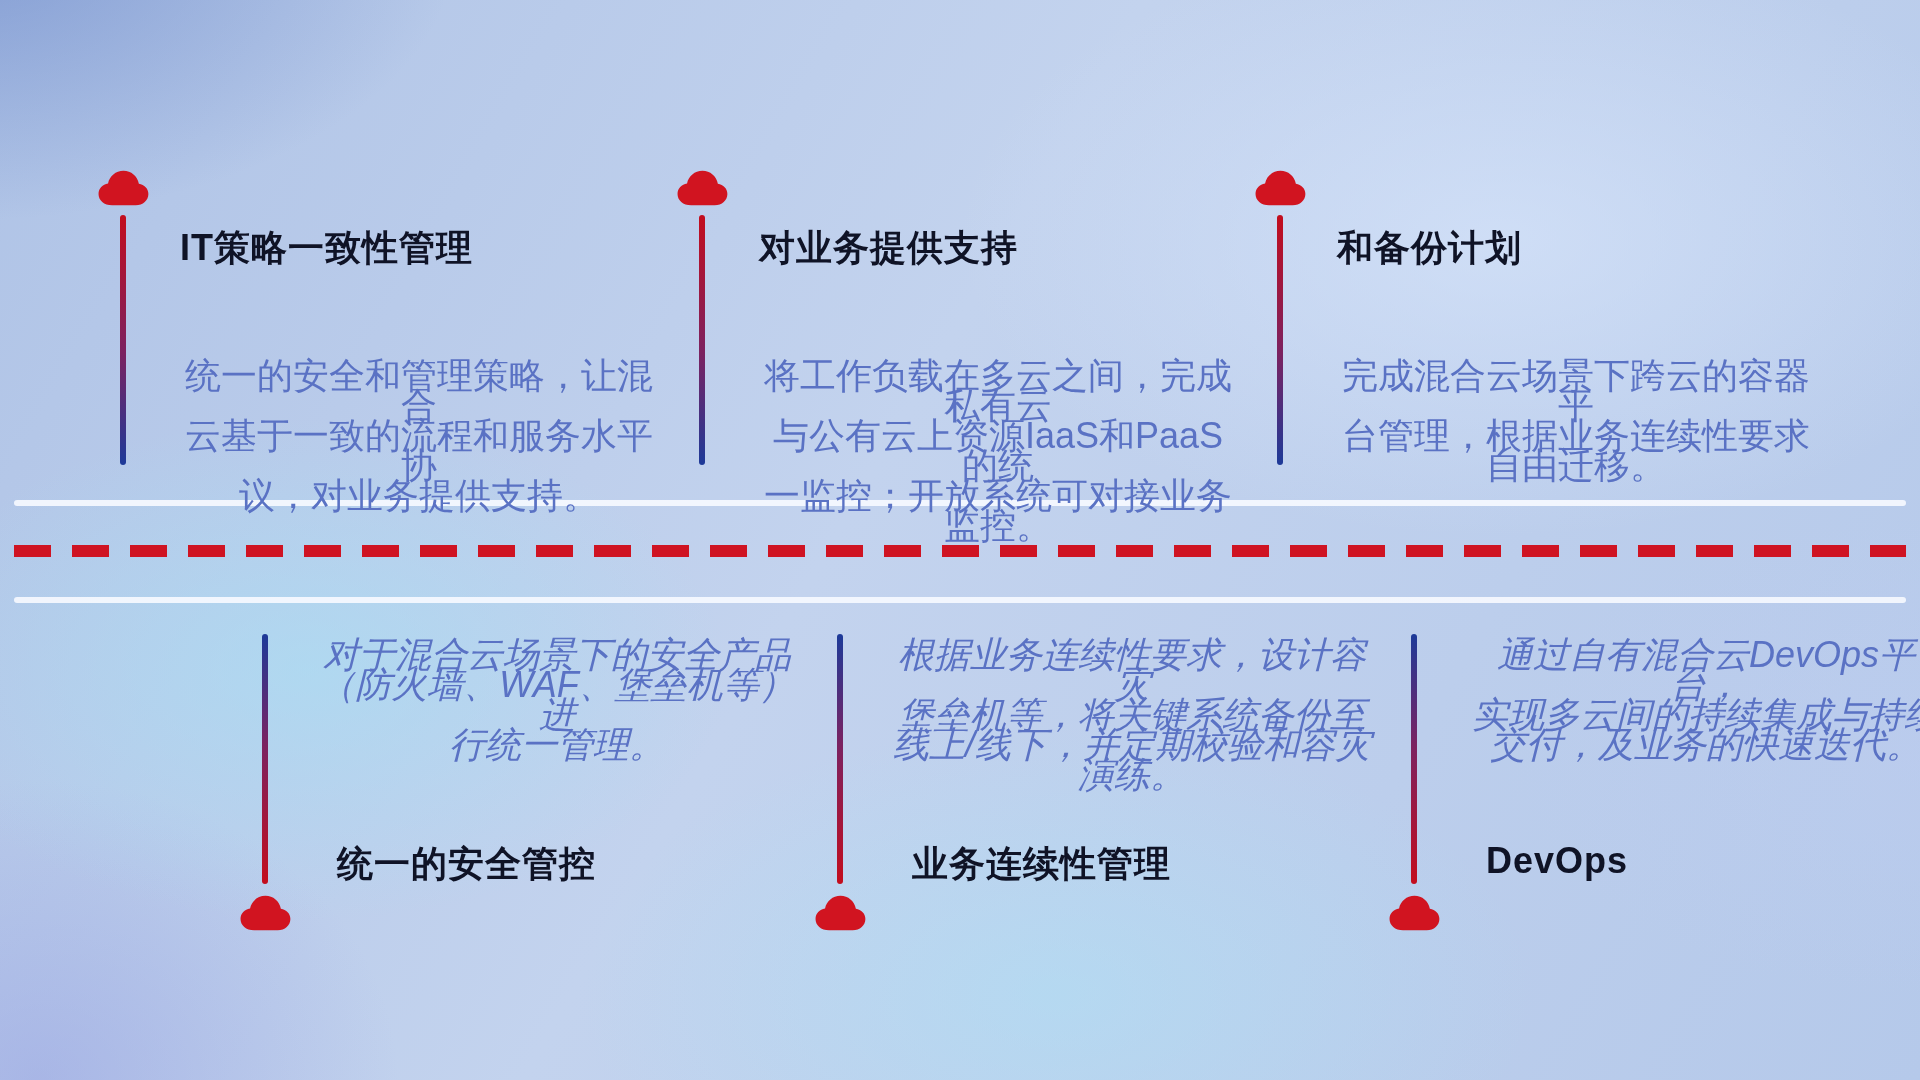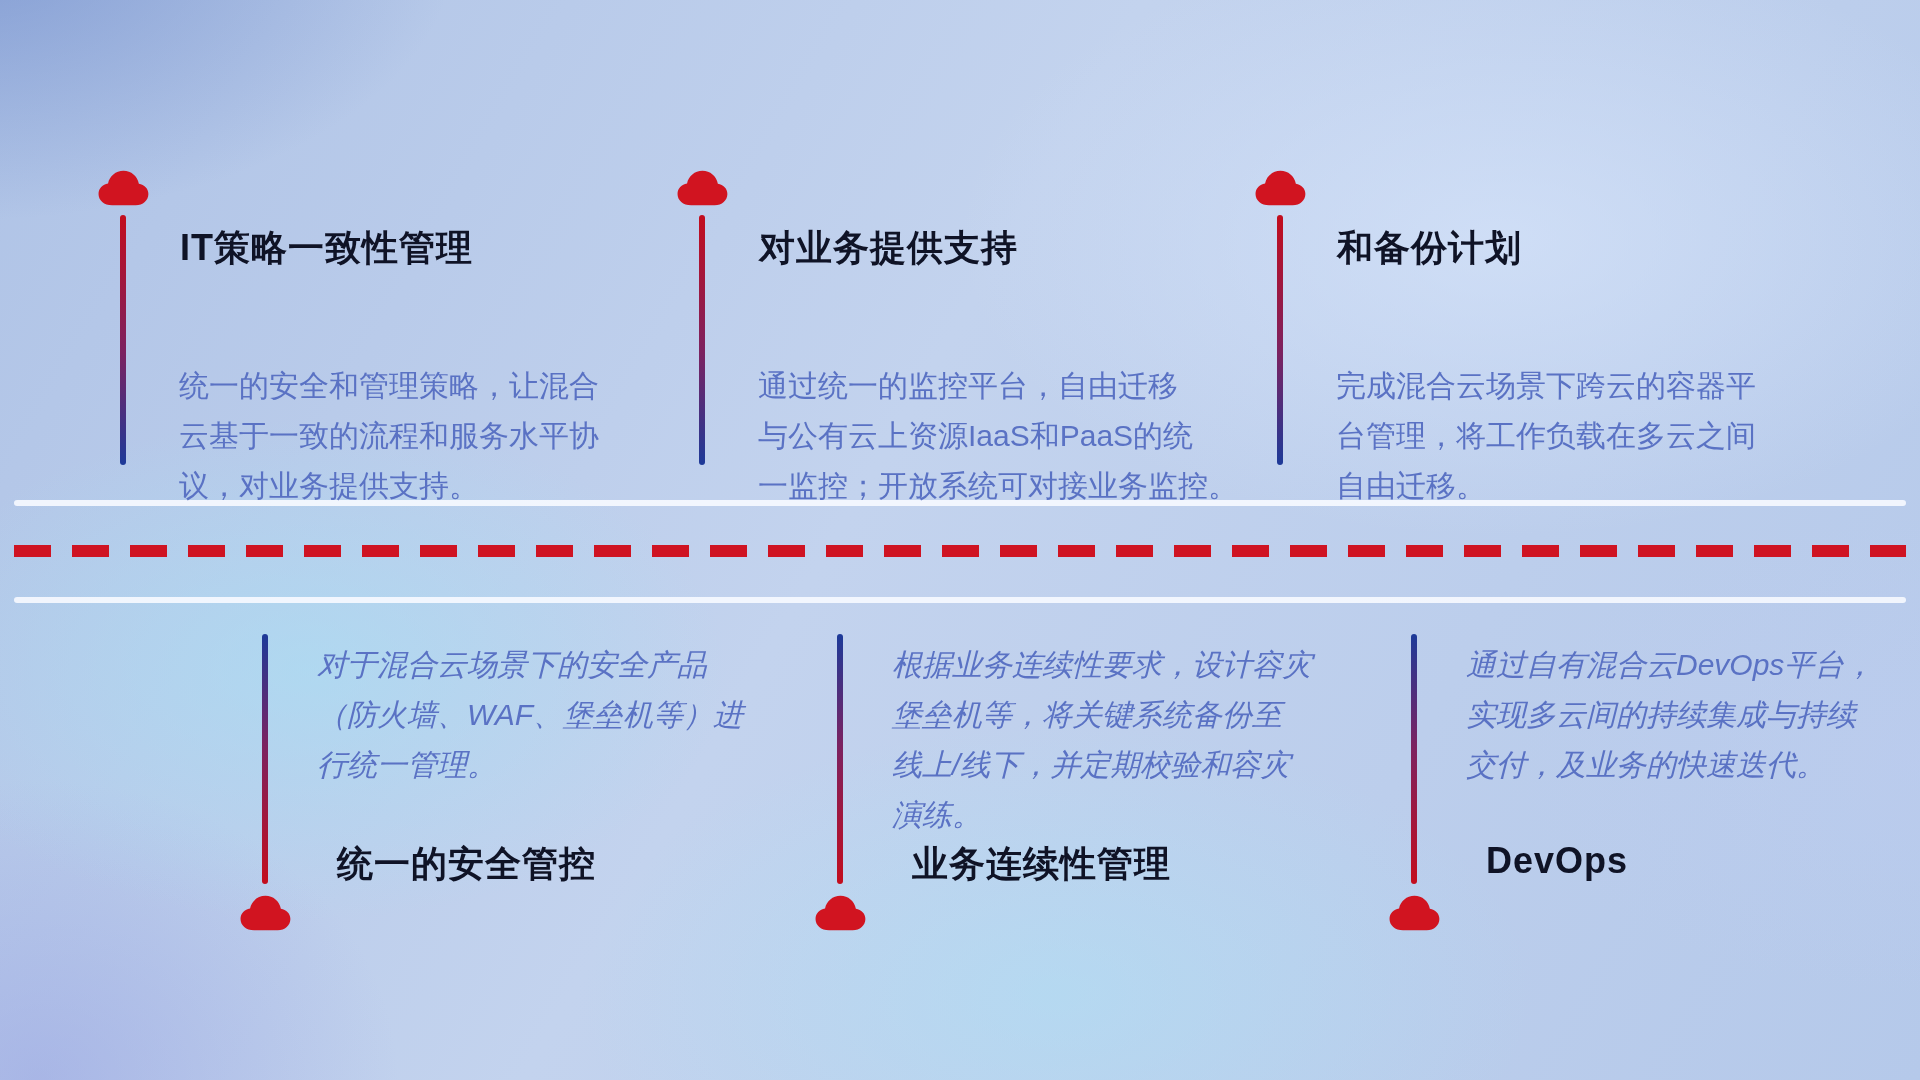--- a/index.html
+++ b/index.html
@@ -12,20 +12,21 @@
     width:1920px; height:1080px;
     overflow:hidden;
     background:
       radial-gradient(900px 500px at -2% -5%,  rgba(96,126,196,.55), transparent 55%),
       radial-gradient(700px 420px at 16% 62%,  rgba(168,224,244,.60), transparent 60%),
       radial-gradient(900px 500px at 78% 22%,  rgba(214,228,250,.70), transparent 60%),
       radial-gradient(800px 450px at 55% 92%,  rgba(170,228,246,.45), transparent 60%),
       radial-gradient(600px 500px at 2% 100%,  rgba(150,160,225,.50), transparent 60%),
       radial-gradient(700px 400px at 100% 70%, rgba(190,205,240,.50), transparent 60%),
       linear-gradient(120deg,#afc3e6 0%,#c3d3ee 45%,#b5c9ea 100%);
+    text-align: center;
   }
 
   
   .rail { position:absolute; left:14px; right:14px; }
   .rail.solid  { height:6px; border-radius:3px; background:var(--rail-white,#f7faff); opacity:.9; }
   .rail.dashed {
     height:12px;
     background:repeating-linear-gradient(90deg,
       var(--accent-red,#cf1322) 0px,  var(--accent-red,#cf1322) 37px,
       transparent 37px, transparent 58px);
@@ -53,21 +54,21 @@
     font-size:36px; font-weight:700; letter-spacing:1px;
     color:var(--title-color,#0f1326);
     white-space:nowrap;
   }
   .item-top    .title { left:57px; top:57px; }
   .item-bottom .title { left:52px; top:206px;margin-left:20px; }
 
   .desc {
     position:absolute; margin:0;
     width:480px;
-    font-size:30px; line-height:50px;
+    font-size:36px; line-height:30px;
     color:var(--desc-color,#5a72c4);
     white-space:pre-line;
   }
   .item-top    .desc { left:56px; top:194px; }
   .item-bottom .desc { left:52px; top:6px;font-style:italic; }
 </style>
 </head>
 <body>
 
 <div class="stage">
@@ -90,35 +91,35 @@
   </div>
 
   <div class="item item-top" style="left:702px">
     <span class="cloud">
       <svg viewBox="0 0 64 46" aria-hidden="true">
           <path fill="currentColor" d="M20 42 C11 42 5 36.5 5 29.5 C5 23.5 9.5 18.8 15.5 18 C17 10 24 4 32.5 4 C41 4 48 10 49.5 18.2 C55.5 19 60 23.6 60 29.5 C60 36.5 54 42 46 42 Z"></path>
         </svg>
     </span>
     <span class="stem"></span>
     <h2 class="title">对业务提供支持</h2>
-    <p class="desc">通过统一的监控平台，自由迁移
+    <p class="desc">将工作负载在多云之间，完成私有云
 与公有云上资源IaaS和PaaS的统
 一监控；开放系统可对接业务监控。</p>
   </div>
 
   <div class="item item-top" style="left:1280px">
     <span class="cloud">
       <svg viewBox="0 0 64 46" aria-hidden="true">
           <path fill="currentColor" d="M20 42 C11 42 5 36.5 5 29.5 C5 23.5 9.5 18.8 15.5 18 C17 10 24 4 32.5 4 C41 4 48 10 49.5 18.2 C55.5 19 60 23.6 60 29.5 C60 36.5 54 42 46 42 Z"></path>
         </svg>
     </span>
     <span class="stem"></span>
     <h2 class="title">和备份计划</h2>
     <p class="desc">完成混合云场景下跨云的容器平
-台管理，将工作负载在多云之间
+台管理，根据业务连续性要求
 自由迁移。</p>
   </div>
 
   <div class="item item-bottom" style="left:265px">
     <span class="stem"></span>
     <p class="desc">对于混合云场景下的安全产品
 （防火墙、WAF、堡垒机等）进
 行统一管理。</p>
     <h2 class="title">统一的安全管控</h2>
     <span class="cloud">

